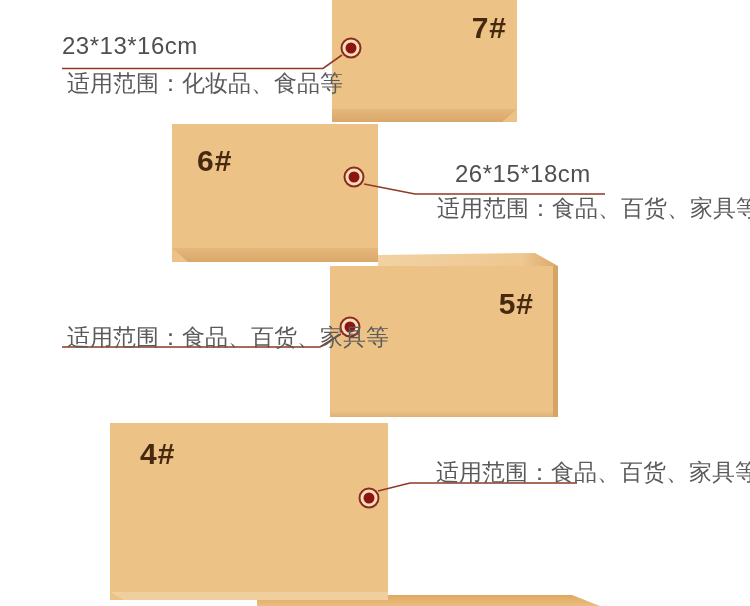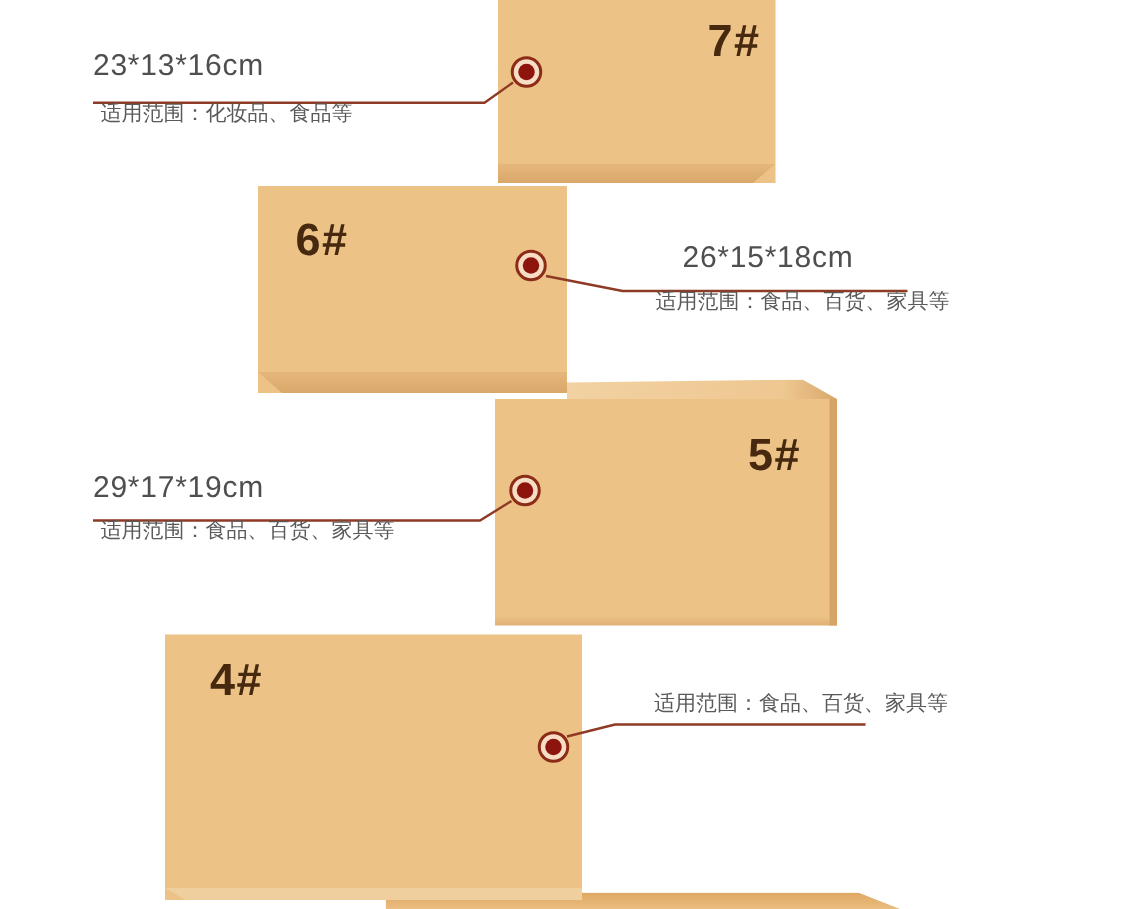--- a/index.html
+++ b/index.html
@@ -37,22 +37,22 @@
   .strip-bottom{position:absolute;left:257px;top:595px;width:343px;height:11px;z-index:0;
     background:linear-gradient(180deg,#dfa861,#eabd80);
     clip-path:polygon(0 0,calc(100% - 28px) 0,100% 100%,0 100%);}
   
   svg.lines{position:absolute;left:0;top:0;z-index:2;pointer-events:none;}
   .cl{fill:none;stroke:var(--line);stroke-width:1.6;}
   .ring{fill:var(--ring-fill);stroke:var(--ring-stroke);stroke-width:2;}
   .dotc{fill:var(--dot);}
   
   .callout{position:absolute;z-index:3;}
-  .dim{font-size:20px;line-height:1;color:var(--dim-text);letter-spacing:.5px;white-space:nowrap;}
-  .scope{font-size:14px;line-height:1;color:var(--scope-text);white-space:nowrap;}
+  .dim{font-size:24px;line-height:1;color:var(--dim-text);letter-spacing:.5px;white-space:nowrap;}
+  .scope{font-size:23px;line-height:1;color:var(--scope-text);white-space:nowrap;}
   .ct1{left:62px;top:34px;}  .ct1 .scope{margin-top:14px;margin-left:5px;}
   .ct2{left:437px;top:162px;} .ct2 .dim{margin-left:18px;} .ct2 .scope{margin-top:11px;}
   .ct3{left:62px;top:315px;} .ct3 .scope{margin-top:11px;margin-left:5px;}
   .ct4{left:425px;top:450px;} .ct4 .scope{margin-top:11px;margin-left:11px;}
 </style>
 </head>
 <body>
 
 <div class="stage">
 
@@ -106,21 +106,20 @@
     <div class="dim">23*13*16cm</div>
     <div class="scope">适用范围：化妆品、食品等</div>
   </div>
 
   <div class="callout ct2">
     <div class="dim">26*15*18cm</div>
     <div class="scope">适用范围：食品、百货、家具等</div>
   </div>
 
   <div class="callout ct3">
-    <div class="dim">29*17*19cm</div>
     <div class="scope">适用范围：食品、百货、家具等</div>
   </div>
 
   <div class="callout ct4">
     <div class="scope">适用范围：食品、百货、家具等</div>
   </div>
 
 </div>
 
 </body></html>

